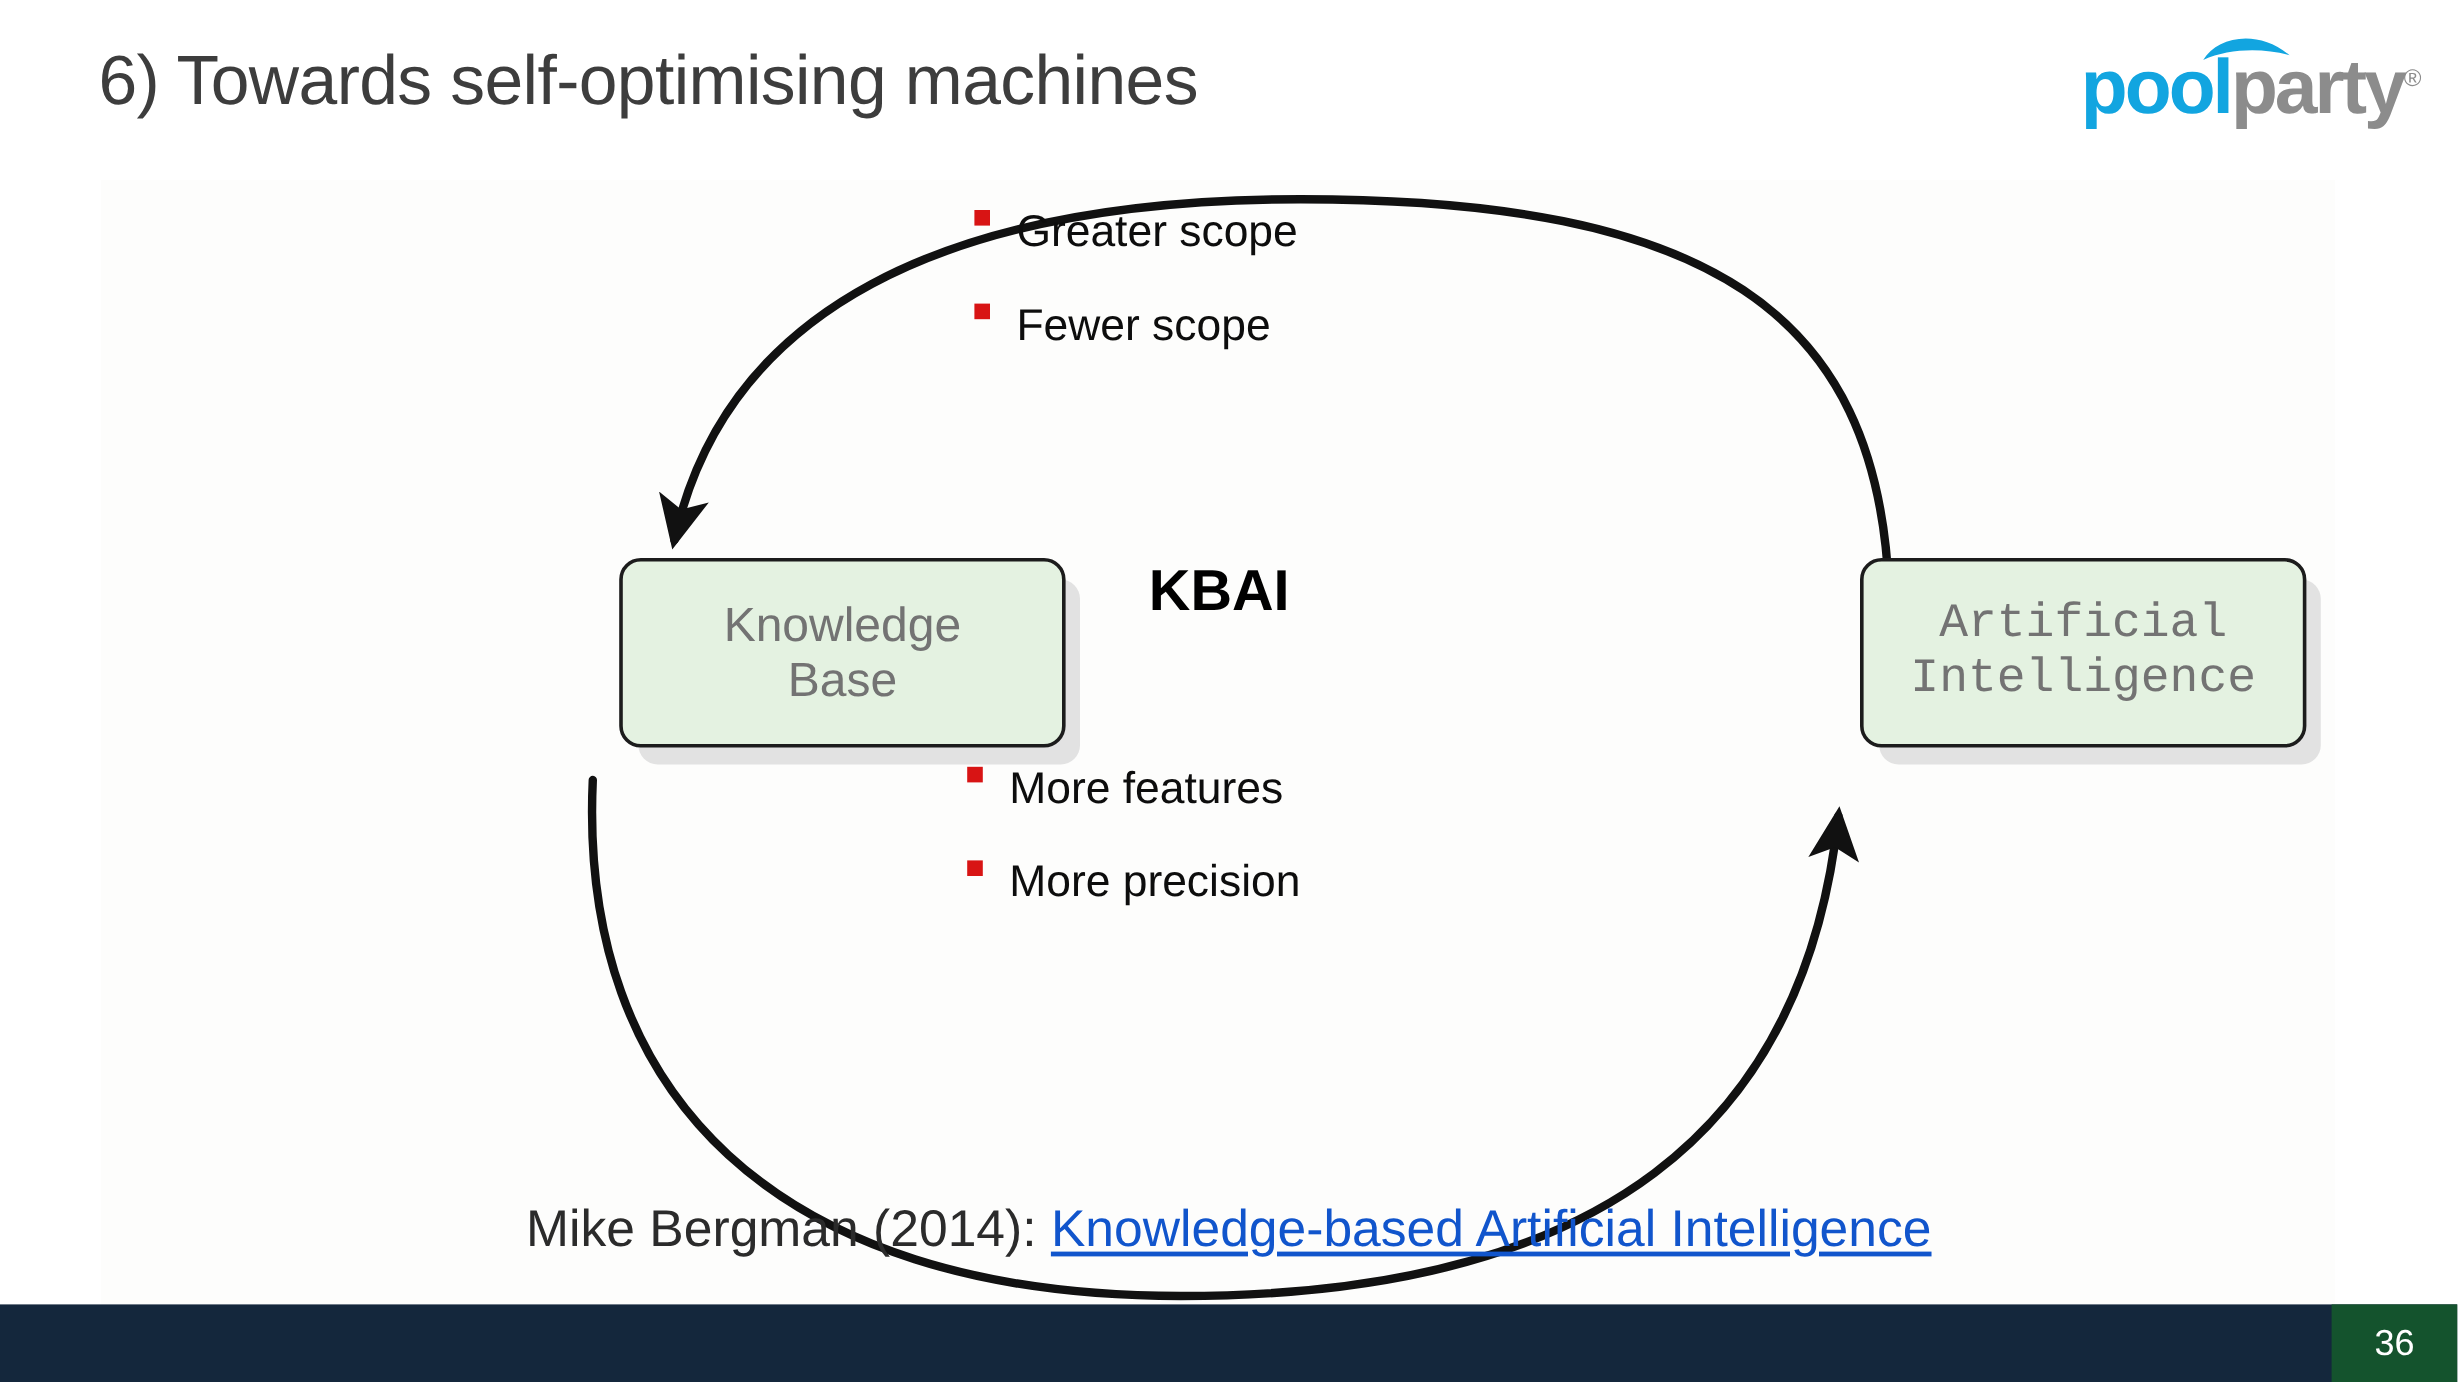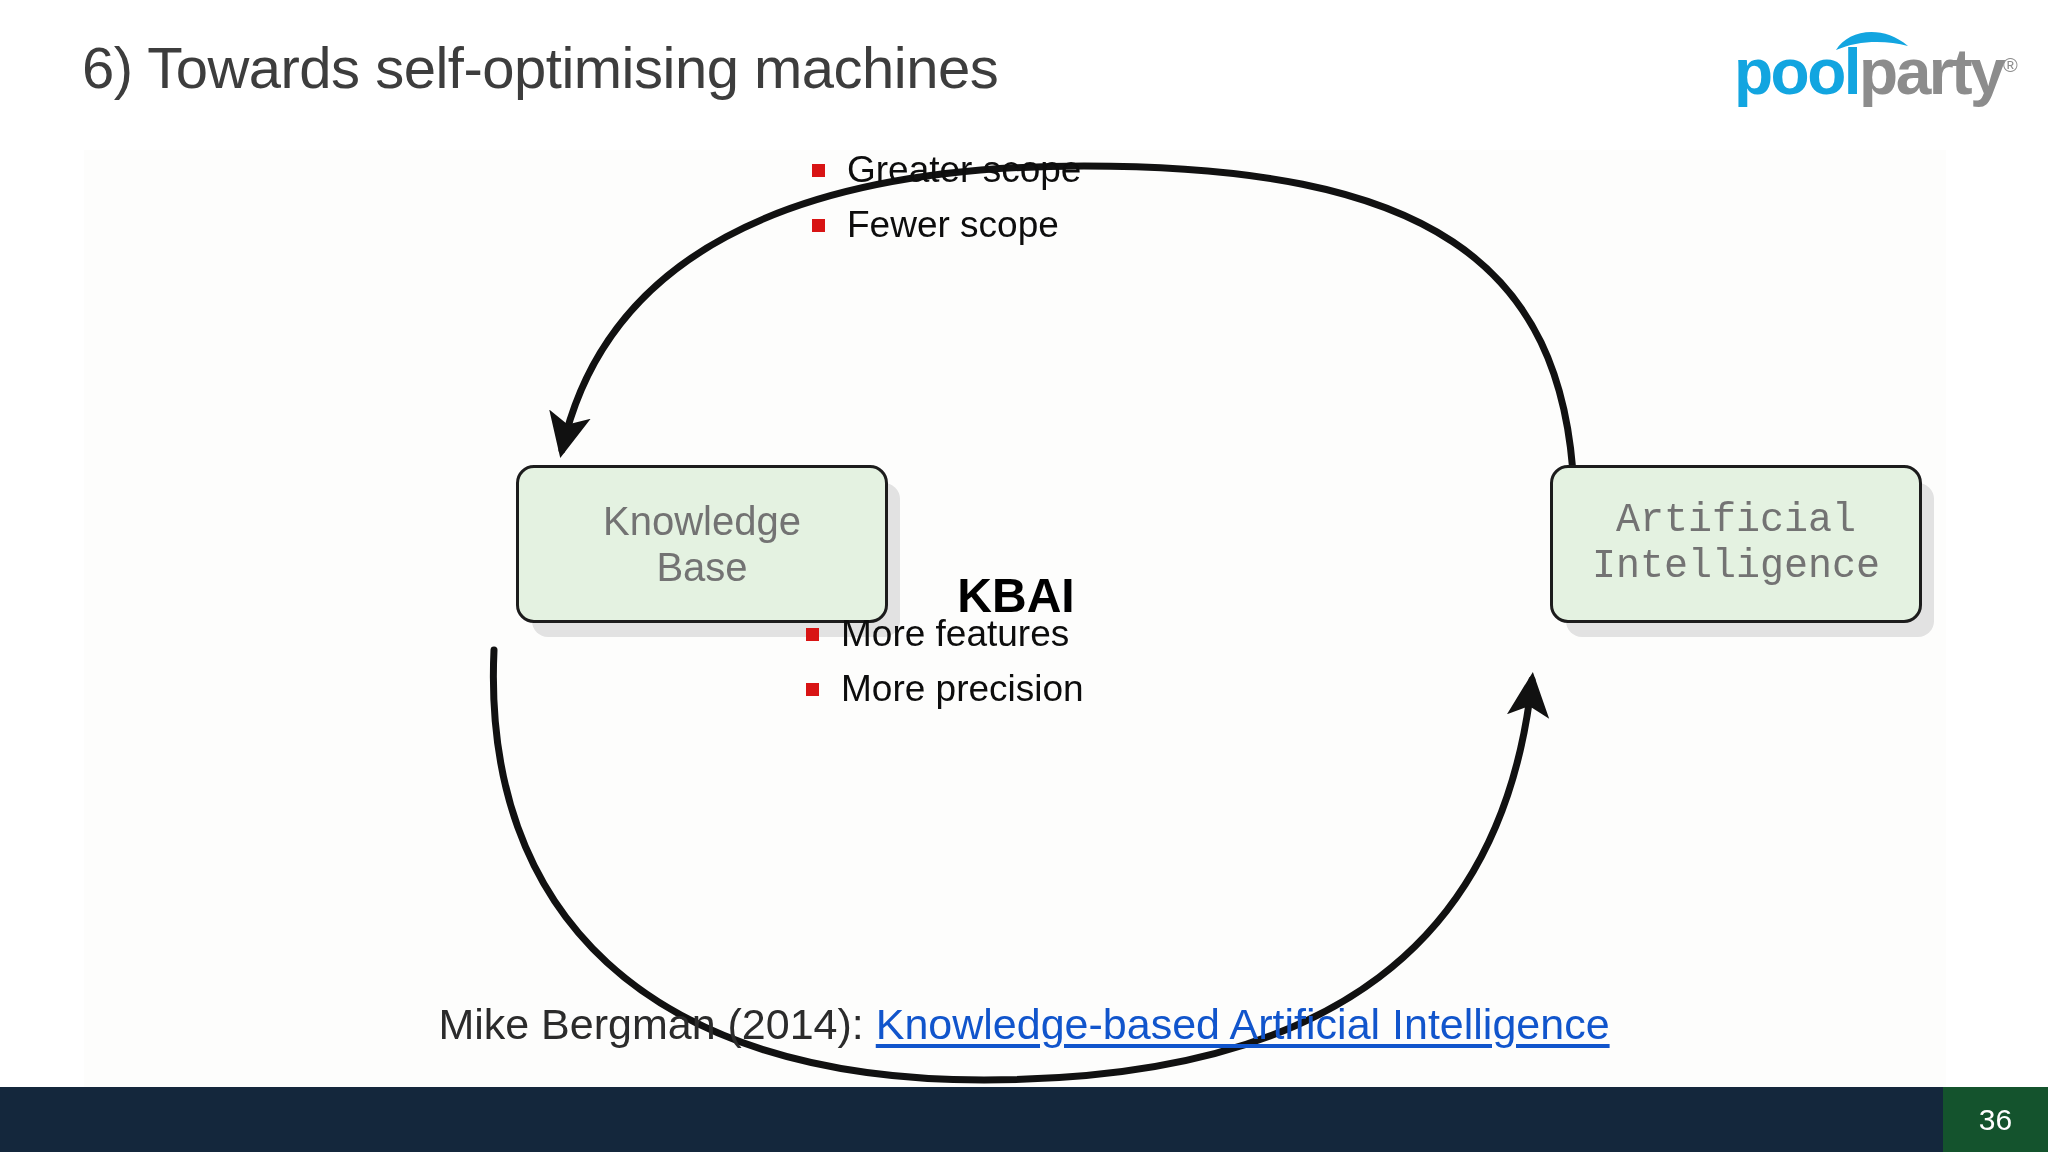--- a/index.html
+++ b/index.html
@@ -122,21 +122,21 @@
   
   #center-caption {
     position: absolute;
     left: 636px;
     top: 315px;
     width: 592px;
     height: 158px;
     display: flex;
     flex-direction: column;
     align-items: center;
-    justify-content: flex-end;
+    justify-content: space-between;
     z-index: 4;
     pointer-events: none;
   }
   #center-caption .cc-line {
     font-size: 48px;
     font-weight: 700;
     color: #000000;
     line-height: 1.15;
     white-space: nowrap;
   }
@@ -158,20 +158,21 @@
     width: 13px;
     height: 13px;
     background: #D81414;
     margin-right: 22px;
     flex: 0 0 auto;
   }
   .bullet-text {
     font-size: 37px;
     color: #0d0d0d;
     line-height: 1.1;
+    margin-top: 23px;
   }
 
   
   #source-line {
     position: absolute;
     left: 0;
     right: 0;
     top: 1000px;
     text-align: center;
     font-size: 43px;

